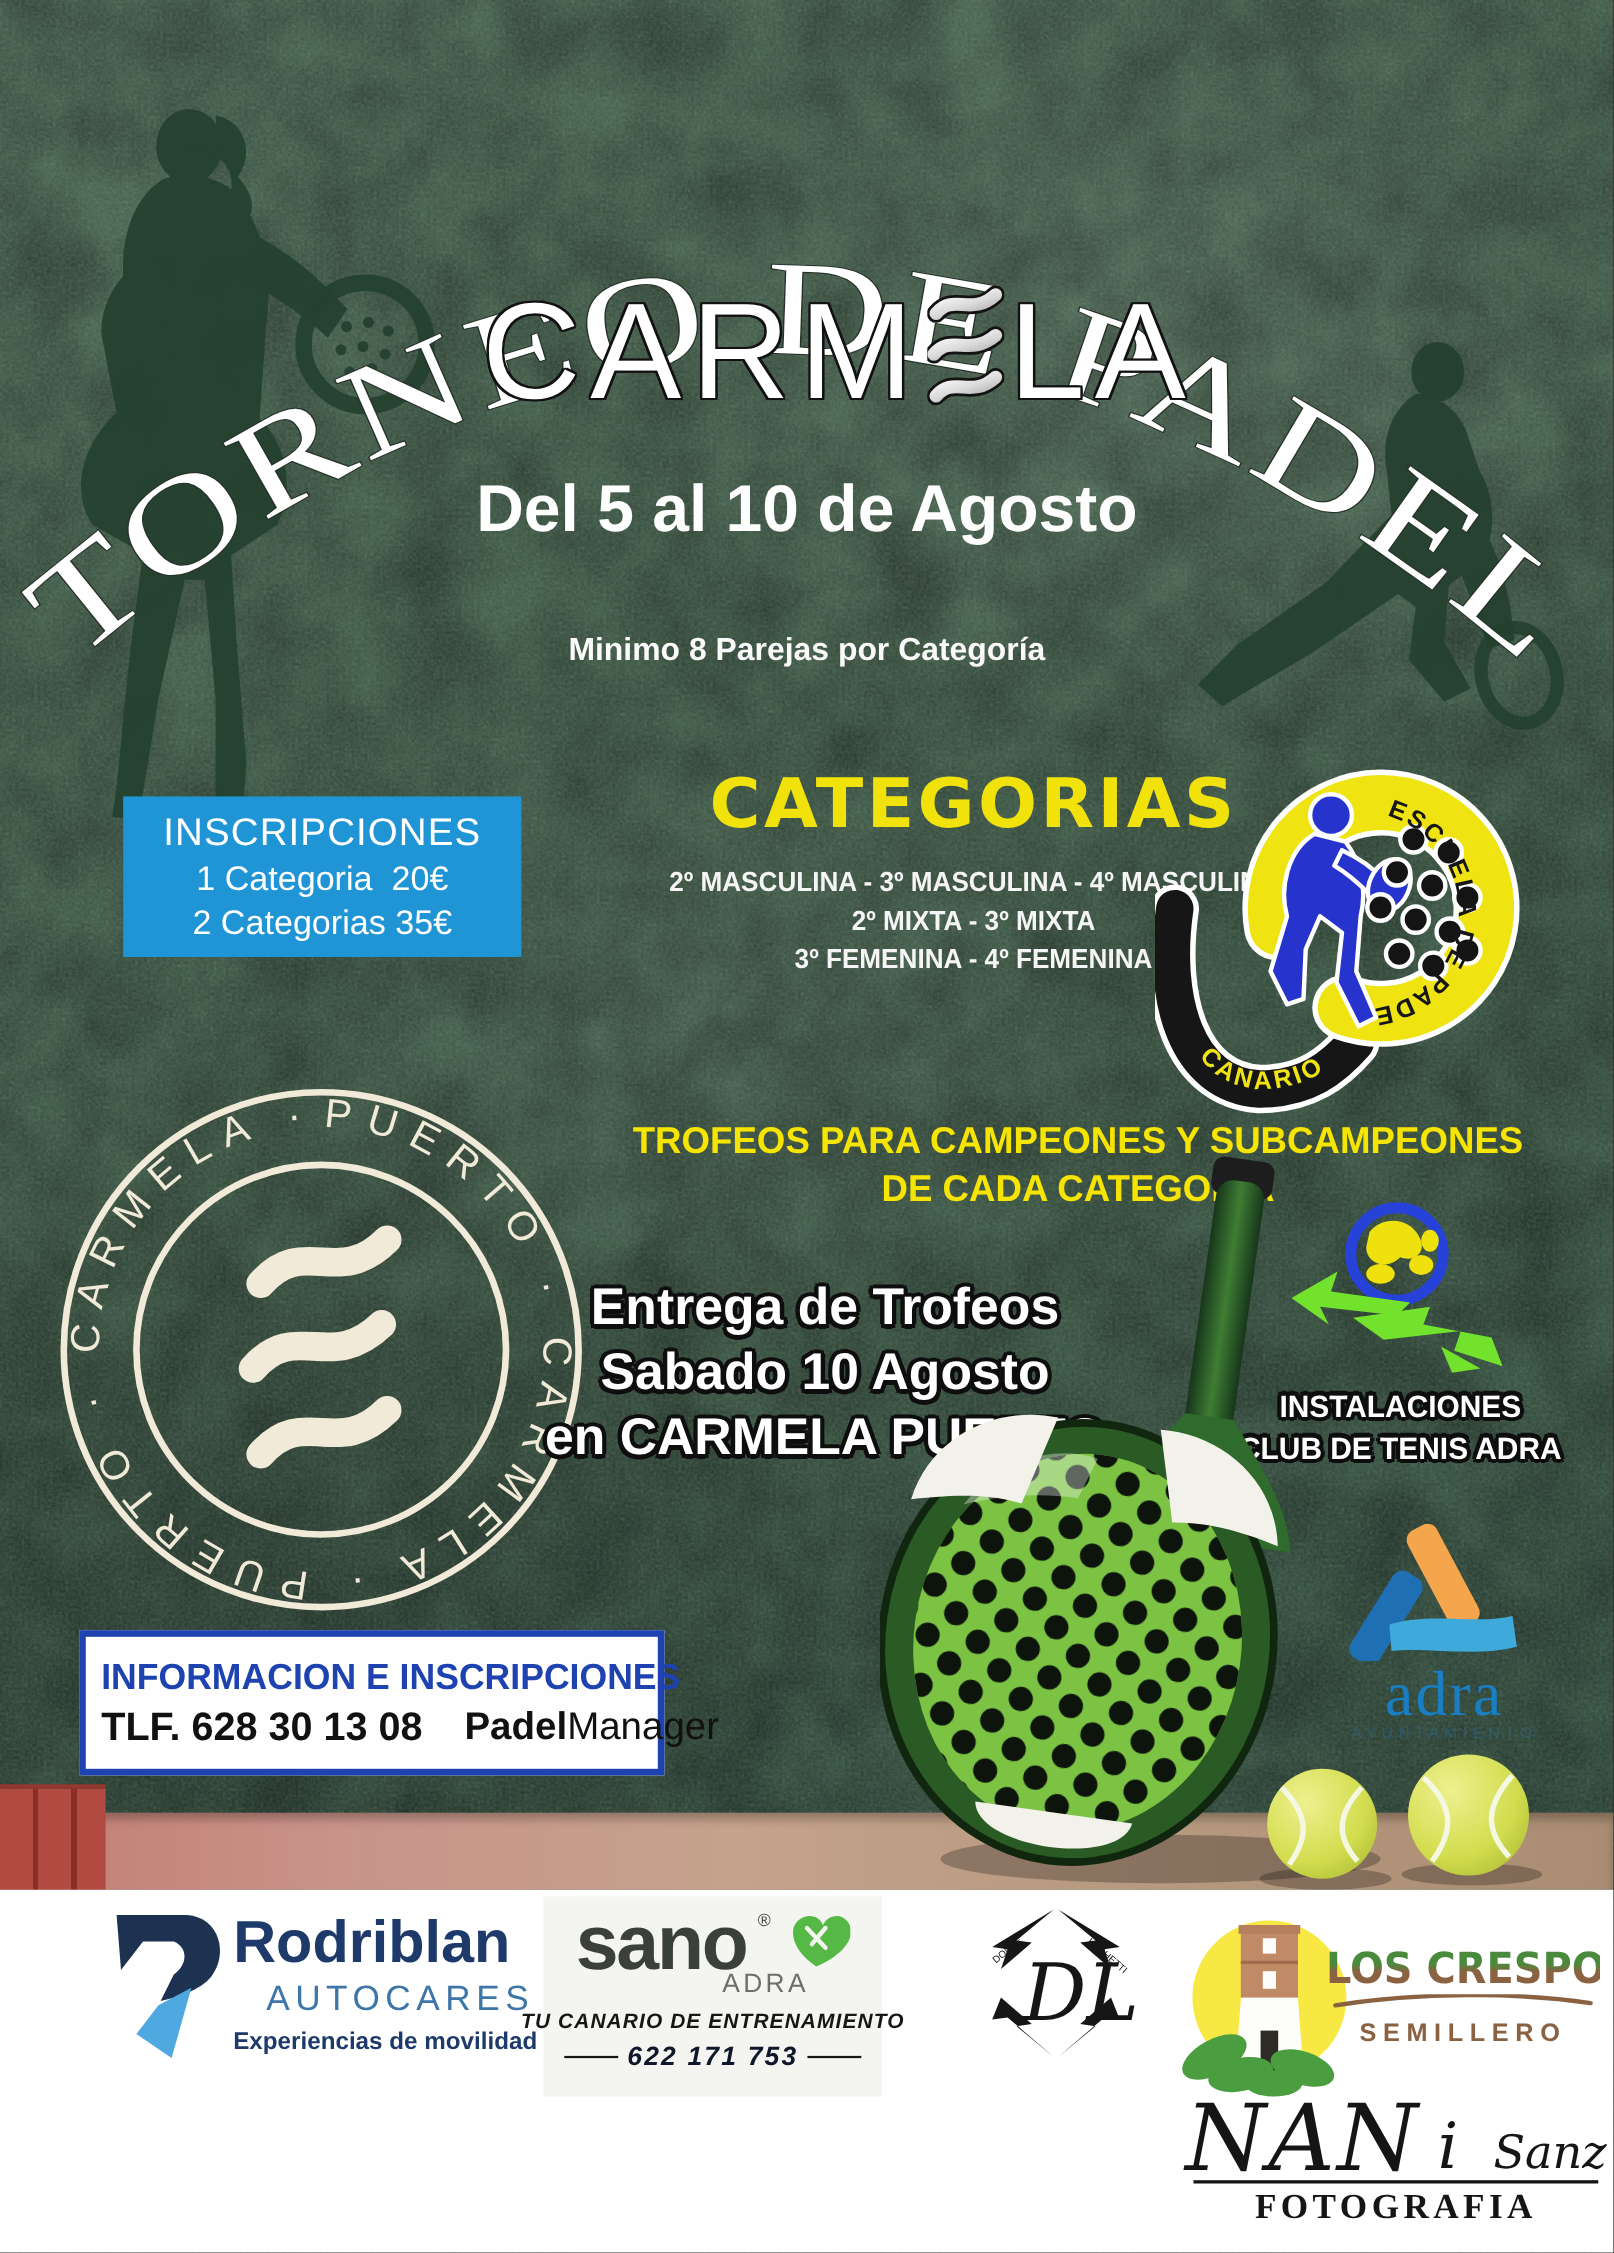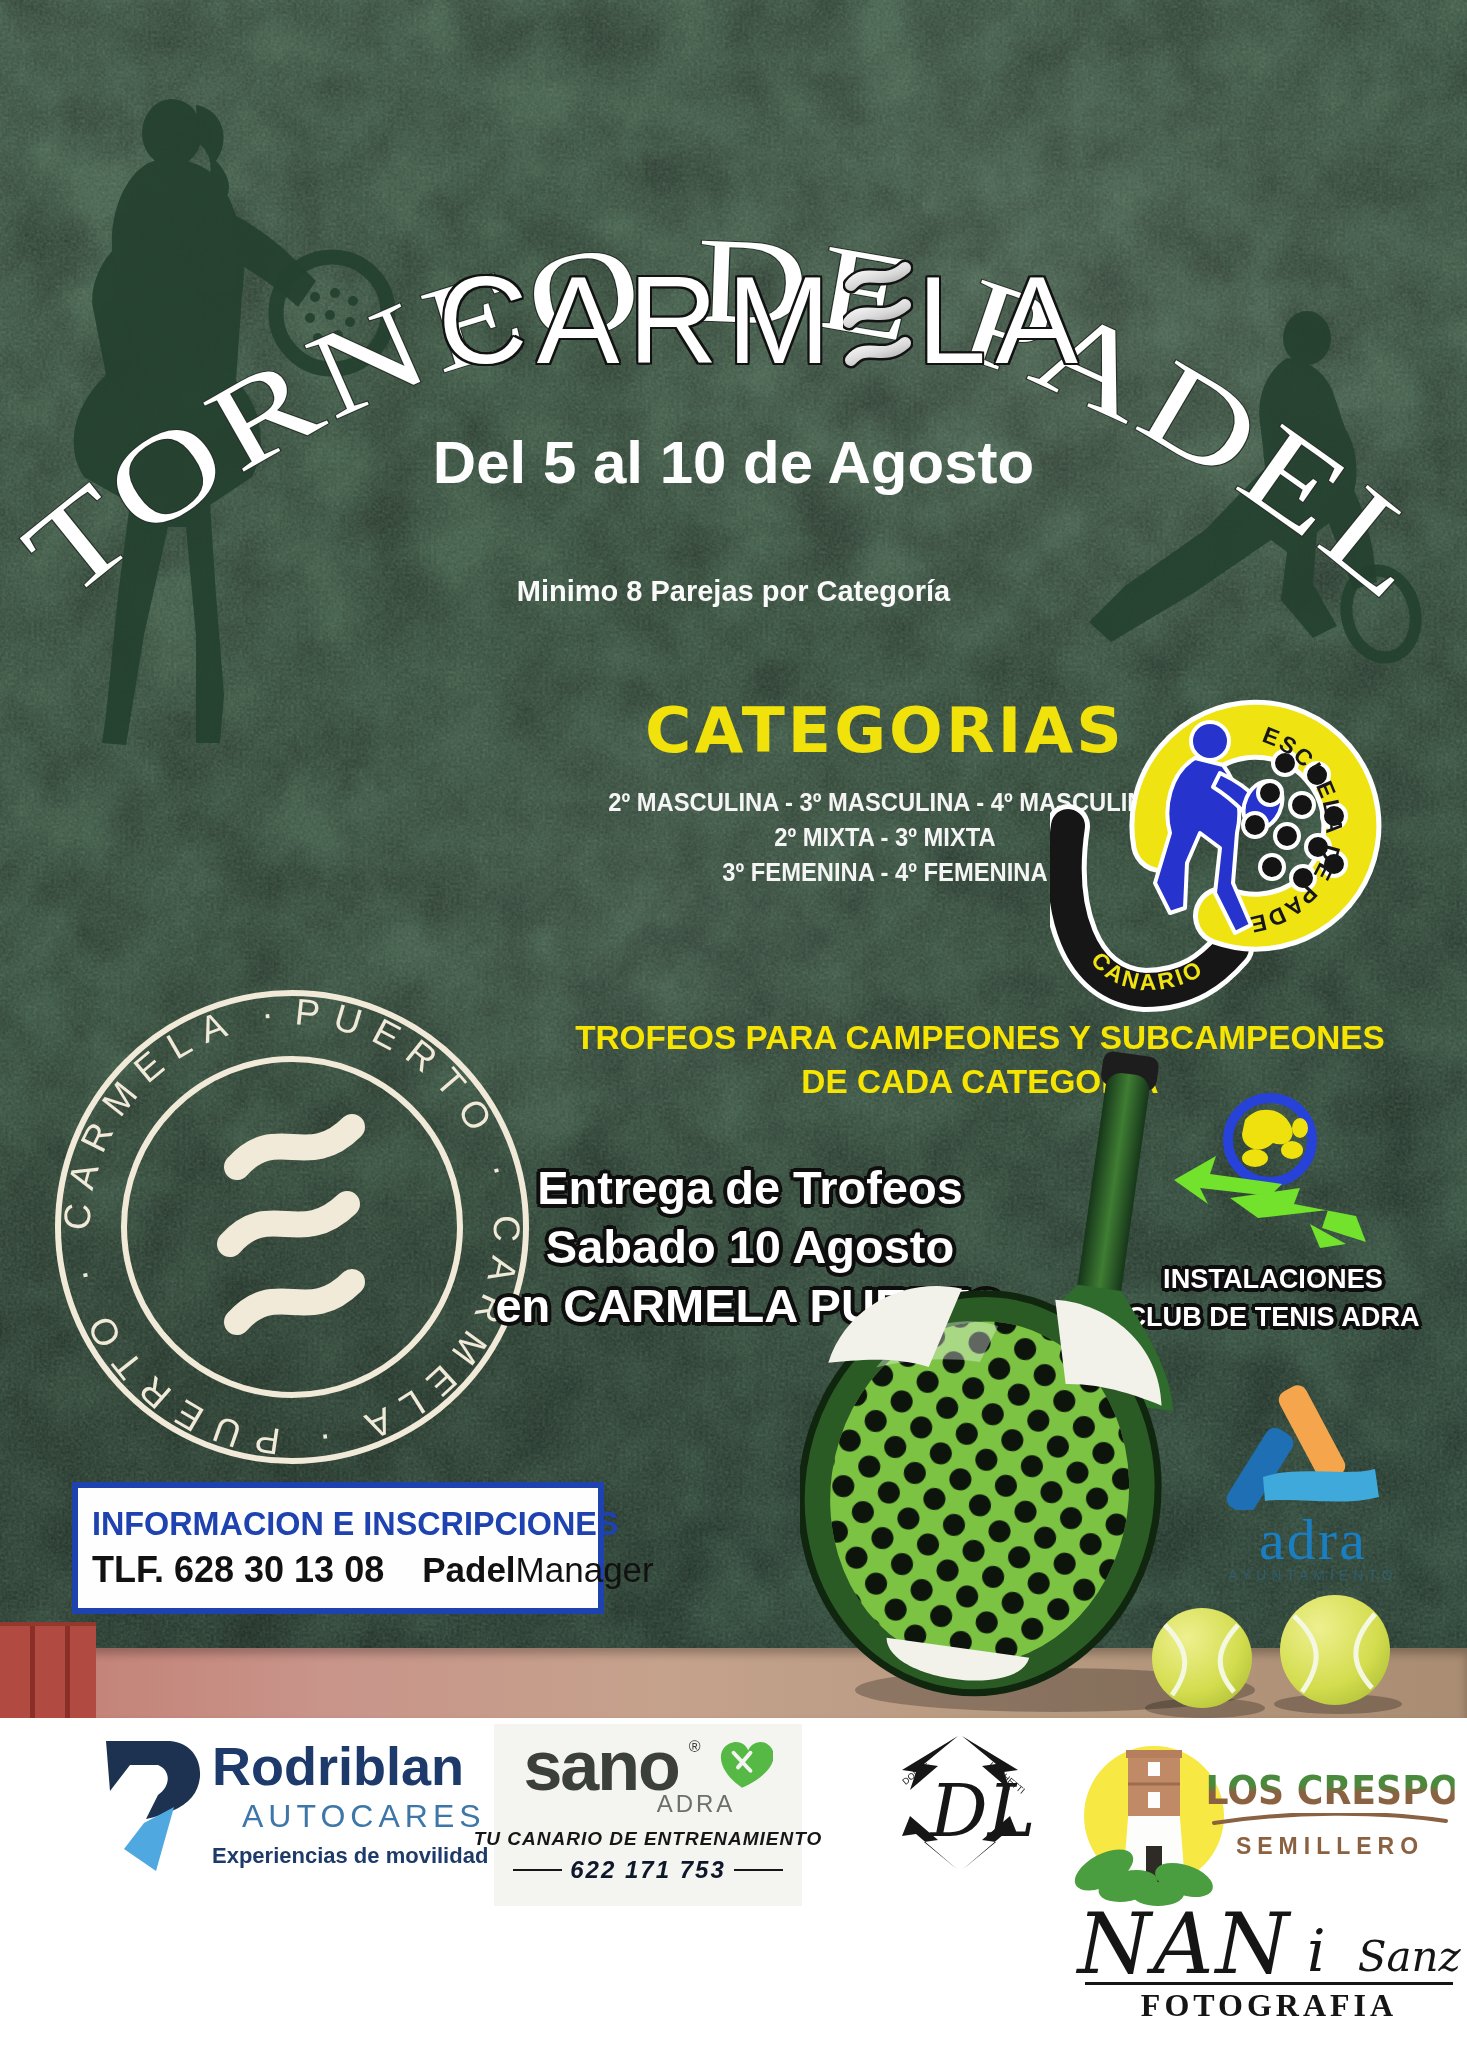--- a/index.html
+++ b/index.html
@@ -146,20 +146,29 @@
           <path d="M 8 100 C 24 81 40 103 62 83"></path>
         </g>
       </g>
     </svg>
     <span class="carmela-txt out2">LA</span>
   </div>
 
   <div class="abs ctr dates">Del 5 al 10 de Agosto</div>
   <div class="abs ctr minpairs">Minimo 8 Parejas por Categoría</div>
 
+  <div class="abs insc-box">
+    <div class="insc-title">INSCRIPCIONES</div>
+    <div class="insc-item">
+      <span>1  Categoria</span>&nbsp;&nbsp;<span>20€</span>
+    </div>
+    <div class="insc-item">
+      <span>2  Categorias</span>&nbsp;<span>35€</span>
+    </div>
+  </div>
 
   <div class="abs ctr cat-block">
     <div class="cat-title">CATEGORIAS</div>
     <div class="cat-lines">
       <div>2º MASCULINA  -  3º MASCULINA   -  4º MASCULINA</div>
       <div>2º MIXTA  -   3º MIXTA</div>
       <div>3º FEMENINA  -  4º FEMENINA</div>
     </div>
   </div>
 

